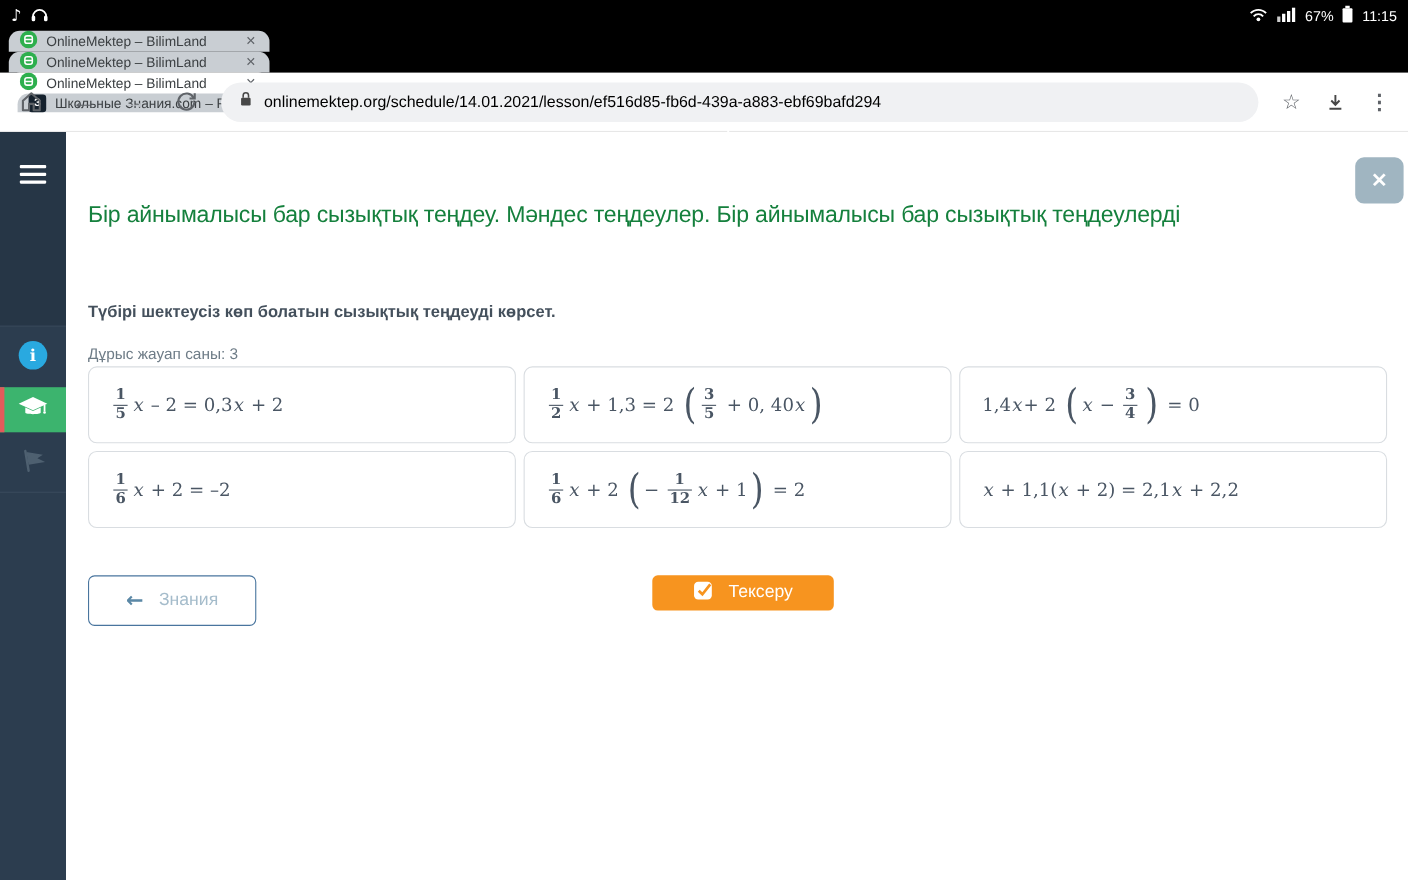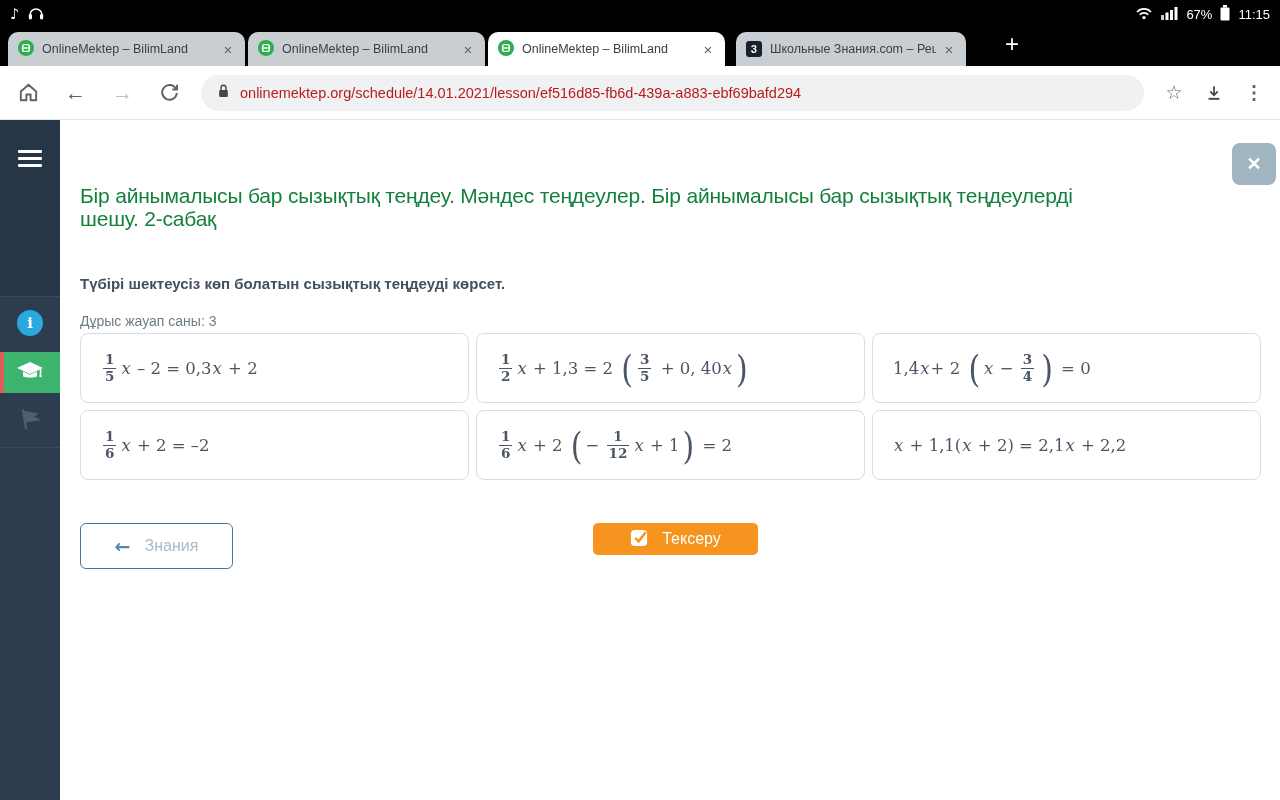--- a/index.html
+++ b/index.html
@@ -7,41 +7,41 @@
     font-family:"Liberation Sans", sans-serif; }
 
   
   .status-bar { height:28px; background:#000; color:#fff; display:flex;
     align-items:center; padding:0 10px; font-size:13px; }
   .status-left { display:flex; align-items:center; gap:8px; }
   .status-right { margin-left:auto; display:flex; align-items:center; gap:8px; }
   .music-note { font-family:"DejaVu Sans", sans-serif; font-size:15px; }
 
   
-  .tab-bar { height:38px; background:#000; display:flex; align-items:flex-end; padding-left:8px; }
+  .tab-bar { height:38px; background:#000; display:flex; align-items:flex-start; padding-left:8px;flex-direction:column; }
   .tab { width:237px; height:34px; background:#c9ced3; border-radius:10px 10px 0 0;
     display:flex; align-items:center; padding:0 8px 0 10px; margin-right:3px;
     font-size:12.5px; color:#3c4043; cursor:pointer; }
   .tab.active { background:#fff; }
   .tab.t4 { width:230px; margin-left:8px; }
   .tab-label { flex:1; white-space:nowrap; overflow:hidden; margin:0 4px 0 8px; }
   .tab-close { color:#5f6368; font-size:15px; width:18px; text-align:center; }
   .fav-znania { width:16px; height:16px; border-radius:3px; background:#16222e; color:#fff;
     font-size:10px; font-weight:bold; display:flex; align-items:center; justify-content:center; flex:0 0 16px; }
   .new-tab { color:#fff; font-size:24px; font-weight:300; margin-left:36px; align-self:center; padding-bottom:6px; }
 
   
   .toolbar { height:54px; background:#fff; display:flex; align-items:center;
     padding:0 6px 0 5px; border-bottom:1px solid #e7e7e7; }
   .nav-btn { width:47px; height:40px; display:flex; align-items:center; justify-content:center;
     font-size:21px; color:#5f6368; }
   .nav-btn.disabled { color:#bdc1c6; }
   .omnibox { flex:1; height:36px; background:#f0f1f3; border-radius:18px; margin:0 10px 0 8px;
     display:flex; align-items:center; padding:0 16px; }
-  .url { font-size:14.5px; color:#b91c1c; margin-left:10px; white-space:nowrap; overflow:hidden; }
+  .url { font-size:14.5px; color:#000000; margin-left:10px; white-space:nowrap; overflow:hidden; }
   .tool-btn { width:40px; height:40px; display:flex; align-items:center; justify-content:center;
     font-size:19px; color:#5f6368; }
   .menu-dots { font-size:19px; font-weight:bold; letter-spacing:0; }
 
   
   .main { display:flex; height:680px; background:#fff; }
 
   .sidebar { width:60px; background:#2c3d4f; position:relative; flex:0 0 60px; }
   .sb-top { position:absolute; top:0; left:0; right:0; height:177px; background:#263646;
     border-bottom:1px solid #3a4a5c; }
@@ -241,21 +241,20 @@
     <div class="sb-divider2"></div>
   </div>
 
   <div class="content">
     <div class="lesson-close">
       <span>✕</span>
     </div>
 
     <div class="lesson-title">
       <span style="display:block">Бір айнымалысы бар сызықтық теңдеу. Мәндес теңдеулер. Бір айнымалысы бар сызықтық теңдеулерді</span>
-      <span style="display:block">шешу. 2-сабақ</span>
     </div>
 
     <div class="question">Түбірі шектеусіз көп болатын сызықтық теңдеуді көрсет.</div>
     <div class="answers-count">Дұрыс жауап саны: 3</div>
 
     <div class="cards">
       <div class="card">
           <span class="eq">
             <span class="frac">
               <span class="num">1</span>

